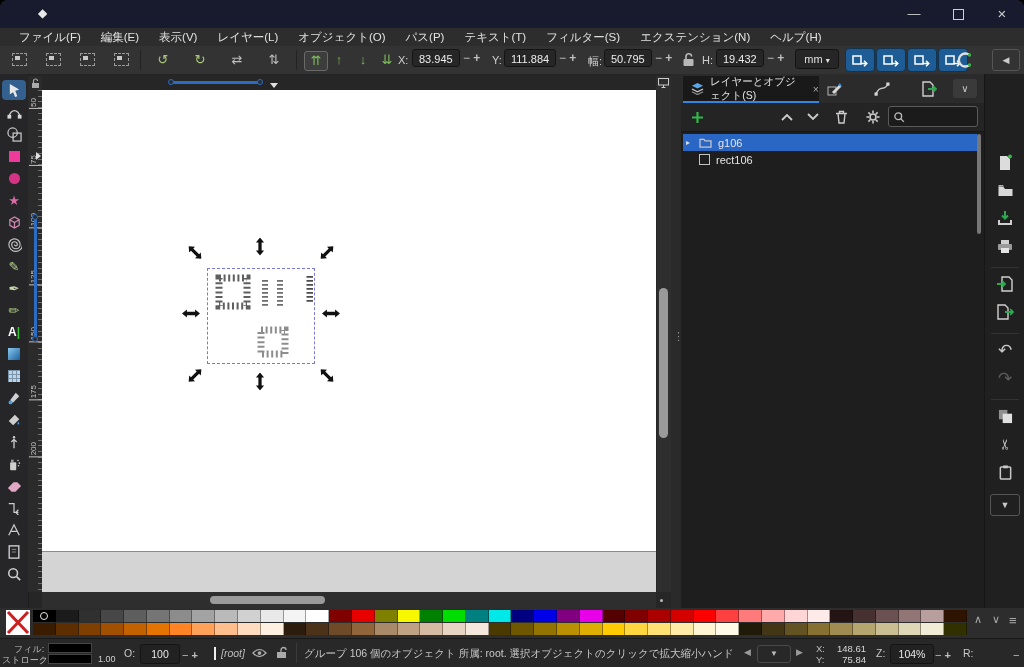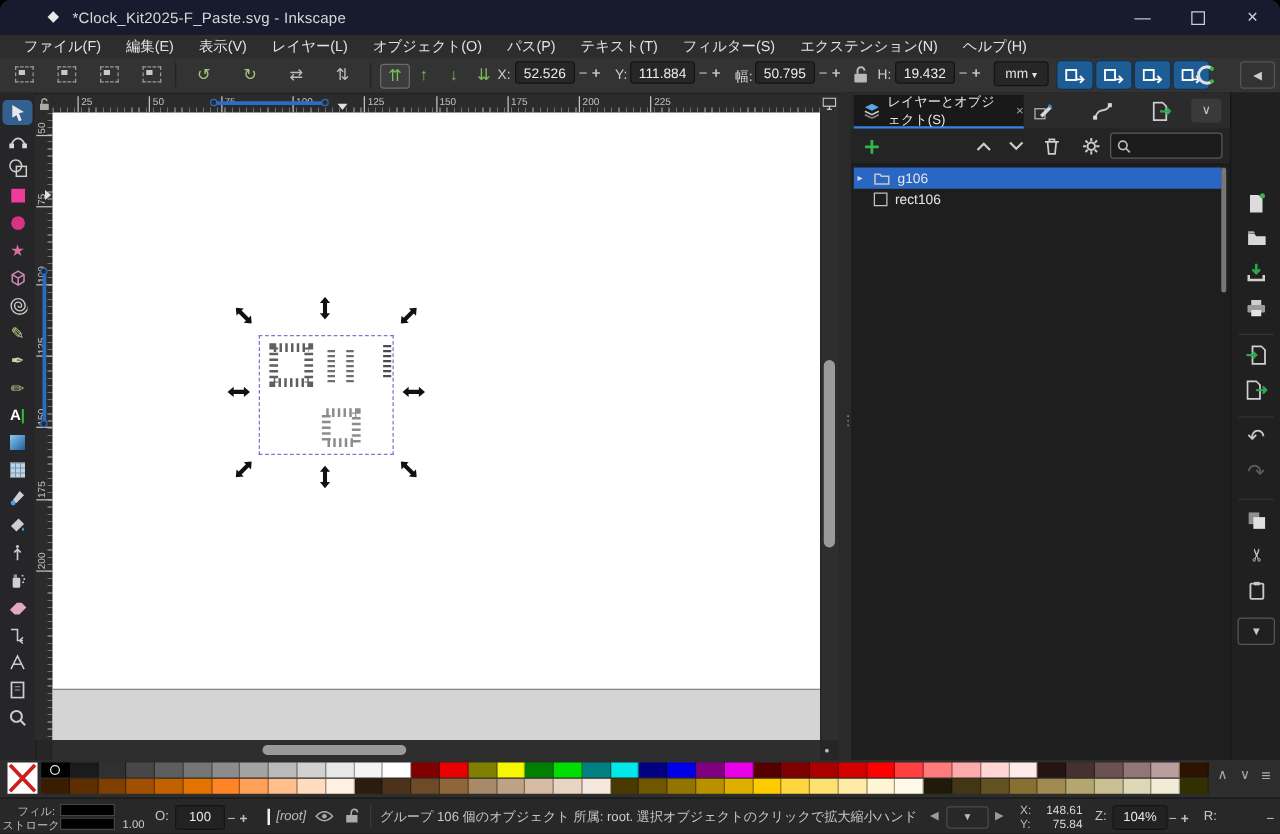--- a/index.html
+++ b/index.html
@@ -81,21 +81,20 @@
   .sb-txt{position:absolute;font-size:10.5px;color:#c8c8c8;top:8px;}
   svg{display:block;}
 </style>
 </head>
 <body>
 
 <div id="app">
 
   <div class="titlebar">
     <span class="app-icon">◆</span>
-    <span class="title">*Clock_Kit2025-F_Paste.svg - Inkscape</span>
     <span class="winbtn" style="left:892px;">—</span>
     <span class="winbtn" style="left:936px;"><span class="maxbox"></span></span>
     <span class="winbtn" style="left:980px;font-size:15px;">×</span>
   </div>
 
   <div class="menubar" id="menubar">
       <span class="menu-item">ファイル(F)</span>
       <span class="menu-item">編集(E)</span>
       <span class="menu-item">表示(V)</span>
       <span class="menu-item">レイヤー(L)</span>
@@ -108,21 +107,21 @@
     </div>
 
   <div class="toolbar">
     <span id="tb-sel-group"><span class="tb-ico" style="left: 8px;"><span class="selbox"><i></i></span></span><span class="tb-ico" style="left: 42px;"><span class="selbox"><i></i></span></span><span class="tb-ico" style="left: 76px;"><span class="selbox"><i></i></span></span><span class="tb-ico" style="left: 110px;"><span class="selbox"><i></i></span></span></span>
     <span class="tb-sep" style="left:140px;"></span>
     <span id="tb-transform-group"><span class="tb-ico" style="left: 152px;">↺</span><span class="tb-ico" style="left: 189px;">↻</span><span class="tb-ico" style="left: 226px; color: rgb(189, 189, 189);">⇄</span><span class="tb-ico" style="left: 263px; color: rgb(189, 189, 189);">⇅</span></span>
     <span class="tb-sep" style="left:296px;"></span>
     <span id="tb-zorder-group"><span class="tb-ico boxed" style="left: 304px; color: rgb(125, 187, 90);">⇈</span><span class="tb-ico" style="left: 328px; color: rgb(125, 187, 90);">↑</span><span class="tb-ico" style="left: 352px; color: rgb(125, 187, 90);">↓</span><span class="tb-ico" style="left: 376px; color: rgb(125, 187, 90);">⇊</span></span>
 
     <span class="fld-label" style="left:398px;">X:</span>
-    <span class="fld-box" style="left:412px;width:48px;">52.526</span>
+    <span class="fld-box" style="left:412px;width:48px;">83.945</span>
     <span class="spin" style="left:463px;"><span>−</span>&nbsp;<b>+</b></span>
 
     <span class="fld-label" style="left:492px;">Y:</span>
     <span class="fld-box" style="left:504px;width:52px;">111.884</span>
     <span class="spin" style="left:559px;"><span>−</span>&nbsp;<b>+</b></span>
 
     <span class="fld-label" style="left:588px;">幅:</span>
     <span class="fld-box" style="left:604px;width:48px;">50.795</span>
     <span class="spin" style="left:655px;"><span>−</span>&nbsp;<b>+</b></span>
 
@@ -284,31 +283,20 @@
       </div>
     </div>
 
   <div class="corner">
     <svg width="9" height="11" viewBox="0 0 9 11">
         <rect x="1" y="5" width="7" height="5" fill="#aaa"></rect>
         <path d="M2.5 5 V3 a2 2 0 0 1 4 0" fill="none" stroke="#aaa" stroke-width="1.2"></path>
       </svg>
   </div>
 
-  <div class="hruler" id="hruler">
-      <span class="rlabel" style="left: 20px;">25</span>
-      <span class="rlabel" style="left: 77.3px;">50</span>
-      <span class="rlabel" style="left: 134.6px;">75</span>
-      <span class="rlabel" style="left: 191.9px;">100</span>
-      <span class="rlabel" style="left: 249.2px;">125</span>
-      <span class="rlabel" style="left: 306.5px;">150</span>
-      <span class="rlabel" style="left: 363.8px;">175</span>
-      <span class="rlabel" style="left: 421.1px;">200</span>
-      <span class="rlabel" style="left: 478.4px;">225</span>
-    </div>
   <div class="vruler" id="vruler">
       <span class="rlabel-v" style="top: 8px;">50</span>
       <span class="rlabel-v" style="top: 65.3px;">75</span>
       <span class="rlabel-v" style="top: 122.6px;">100</span>
       <span class="rlabel-v" style="top: 179.9px;">125</span>
       <span class="rlabel-v" style="top: 237.2px;">150</span>
       <span class="rlabel-v" style="top: 294.5px;">175</span>
       <span class="rlabel-v" style="top: 351.8px;">200</span>
     </div>
 

